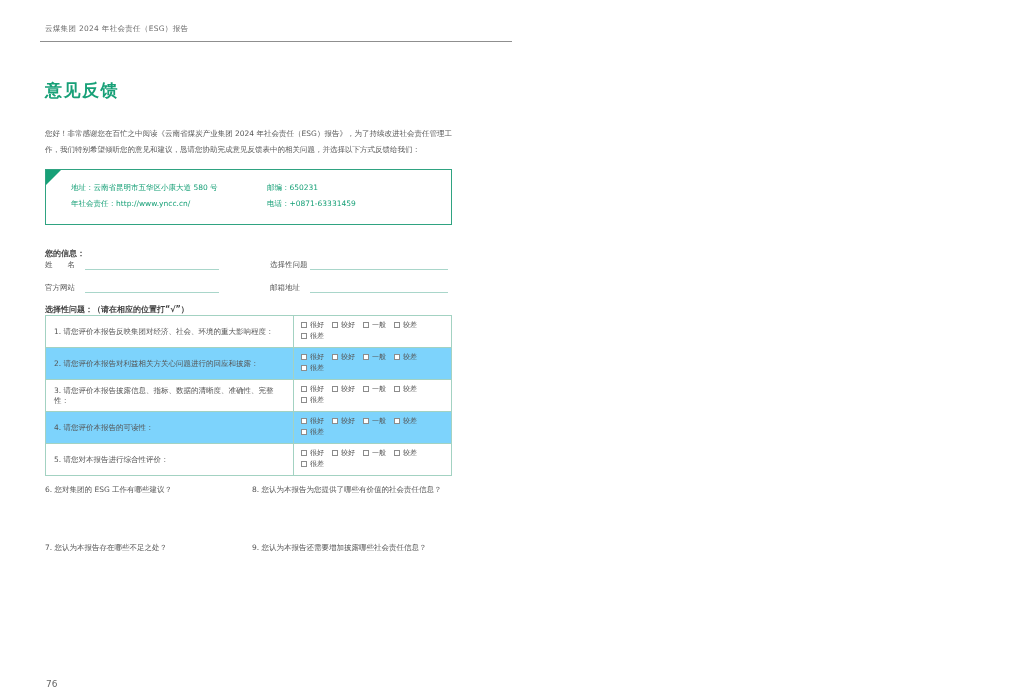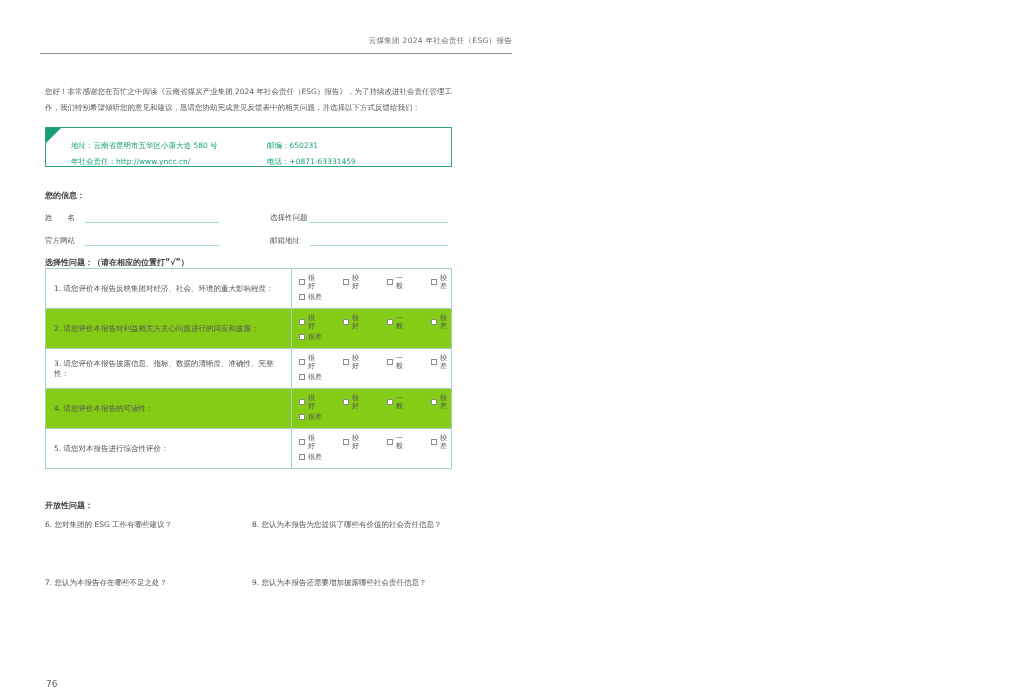--- a/index.html
+++ b/index.html
@@ -7,60 +7,60 @@
   body { font-family:"DejaVu Sans","Liberation Sans",sans-serif; }
 
   .page {
     position:relative;
     width:1024px; height:694px;
     background:#ffffff;
     overflow:hidden;
   }
 
   
-  .doc-header { position:absolute; left:40px; top:36px; width:472px;text-align:right; }
+  .doc-header { position:absolute; left:40px; top:24px; width:472px; }
   .doc-header-text { font-size:7.5px; color:#6b6b6b; margin-left:5px; letter-spacing:0.3px; }
   .doc-header-rule { margin-top:7px; border-bottom:1px solid #8f8f8f; height:0; }
 
   
   .content { position:absolute; left:45px; top:80px; width:407px; color:#595959; }
 
   .page-title { font-size:17px; font-weight:bold; color:#17a077; letter-spacing:1.5px; line-height:20px; }
 
   .salutation { margin-top:36px; font-size:7.5px; color:#555; }
-  .intro-body { margin-top:4px; font-size:7.5px; line-height:16px; color:#595959; text-align:justify; }
-
-  
-  .contact-box { position:relative; margin-top:11px; height:40px; border:1px solid #2fa381; background:#fff; }
+  .intro-body { margin-top:26px; font-size:7.5px; line-height:16px; color:#595959; text-align:justify; }
+
+  
+  .contact-box { position:relative; margin-top:11px; height:56px; border:1px solid #2fa381; background:#fff; }
   .fold-corner { position:absolute; top:0; left:0; width:0; height:0;
                  border-top:15px solid #17a077; border-right:15px solid transparent; }
   .contact-grid { display:grid; grid-template-columns:196px 1fr; padding:13px 0 0 25px;
                   row-gap:7px; font-size:7.5px; color:#17a077; line-height:9px; }
   .contact-item span { color:#17a077; }
 
   .sec-heading { font-size:8px; font-weight:bold; color:#404040; }
   .h-info { margin-top:23px; }
   .h-choice { margin-top:11px; }
   .h-open { margin-top:31px; }
 
   
   .fields-grid { display:grid; grid-template-columns:174px 178px; column-gap:51px;
-                 row-gap:13px; margin-top:12px; font-size:7.5px; color:#555; }
+                 row-gap:13px; margin-top:1px; font-size:7.5px; color:#555; }
   .field { display:flex; align-items:flex-end; }
   .field-label { flex:none; width:40px; line-height:10px; }
   .field-line { flex:1; height:9px; border-bottom:1px solid #a9d6ca; }
 
   
   .choice-table { width:100%; border-collapse:collapse;border-radius:14px; }
   .choice-table td { border:1px solid #a3d2c2; vertical-align:middle; }
   .choice-table td.q { width:248px; padding:4px 6px 4px 8px; font-size:7.5px; color:#555; line-height:10px; }
   .choice-table td.opts { padding:4px 4px 4px 7px; }
   .choice-table tr { height:31px; }
-  .choice-table tr.alt { background:#84cc16; }
-  .opt-line { display:flex; gap:28px; margin:1px 0 3px 0; }
+  .choice-table tr.alt { background:#7dd3fc; }
+  .opt-line { display:flex; gap:8px; margin:1px 0 3px 0; }
   .opt { display:inline-flex; align-items:center; gap:3px; font-size:7px; color:#555; line-height:8px; }
   .cb { width:6px; height:6px; border:1px solid #8c8c8c; background:#fff; flex:none; }
 
   
   .open-grid { display:grid; grid-template-columns:207px 1fr; margin-top:9px;
                row-gap:48px; font-size:7.5px; color:#555; line-height:10px; }
 
   .page-number { position:absolute; left:46px; top:679px; font-size:9px; color:#666; }
 </style>
 </head>
@@ -68,20 +68,21 @@
 
 <div class="page">
 
   <header class="doc-header">
     <div class="doc-header-text">云煤集团 2024 年社会责任（ESG）报告</div>
     <div class="doc-header-rule"></div>
   </header>
 
   <main class="content">
 
+    <h1 class="page-title">意见反馈</h1>
 
     <p class="intro-body">您好！非常感谢您在百忙之中阅读《云南省煤炭产业集团 2024 年社会责任（ESG）报告》，为了持续改进社会责任管理工作，我们特别希望倾听您的意见和建议，恳请您协助完成意见反馈表中的相关问题，并选择以下方式反馈给我们：</p>
 
     <div class="contact-box">
       <div class="fold-corner"></div>
       <div class="contact-grid">
         <div class="contact-item"><span>地址：</span><span>云南省昆明市五华区小康大道 580 号</span></div>
         <div class="contact-item"><span>邮编：</span><span>650231</span></div>
         <div class="contact-item"><span>年社会责任：</span><span>http://www.yncc.cn/</span></div>
         <div class="contact-item"><span>电话：</span><span>+0871-63331459</span></div>
@@ -254,21 +255,20 @@
               <span class="opt">
                   <span class="cb"></span>
                   <span>很差</span>
                 </span>
             </div>
           </td>
         </tr>
       </tbody>
     </table>
 
-    <h2 class="sec-heading h-open">开放性问题：</h2>
 
     <div class="open-grid">
       <div>6. 您对集团的 ESG 工作有哪些建议？</div>
       <div>8. 您认为本报告为您提供了哪些有价值的社会责任信息？</div>
       <div>7. 您认为本报告存在哪些不足之处？</div>
       <div>9. 您认为本报告还需要增加披露哪些社会责任信息？</div>
     </div>
 
   </main>
 

